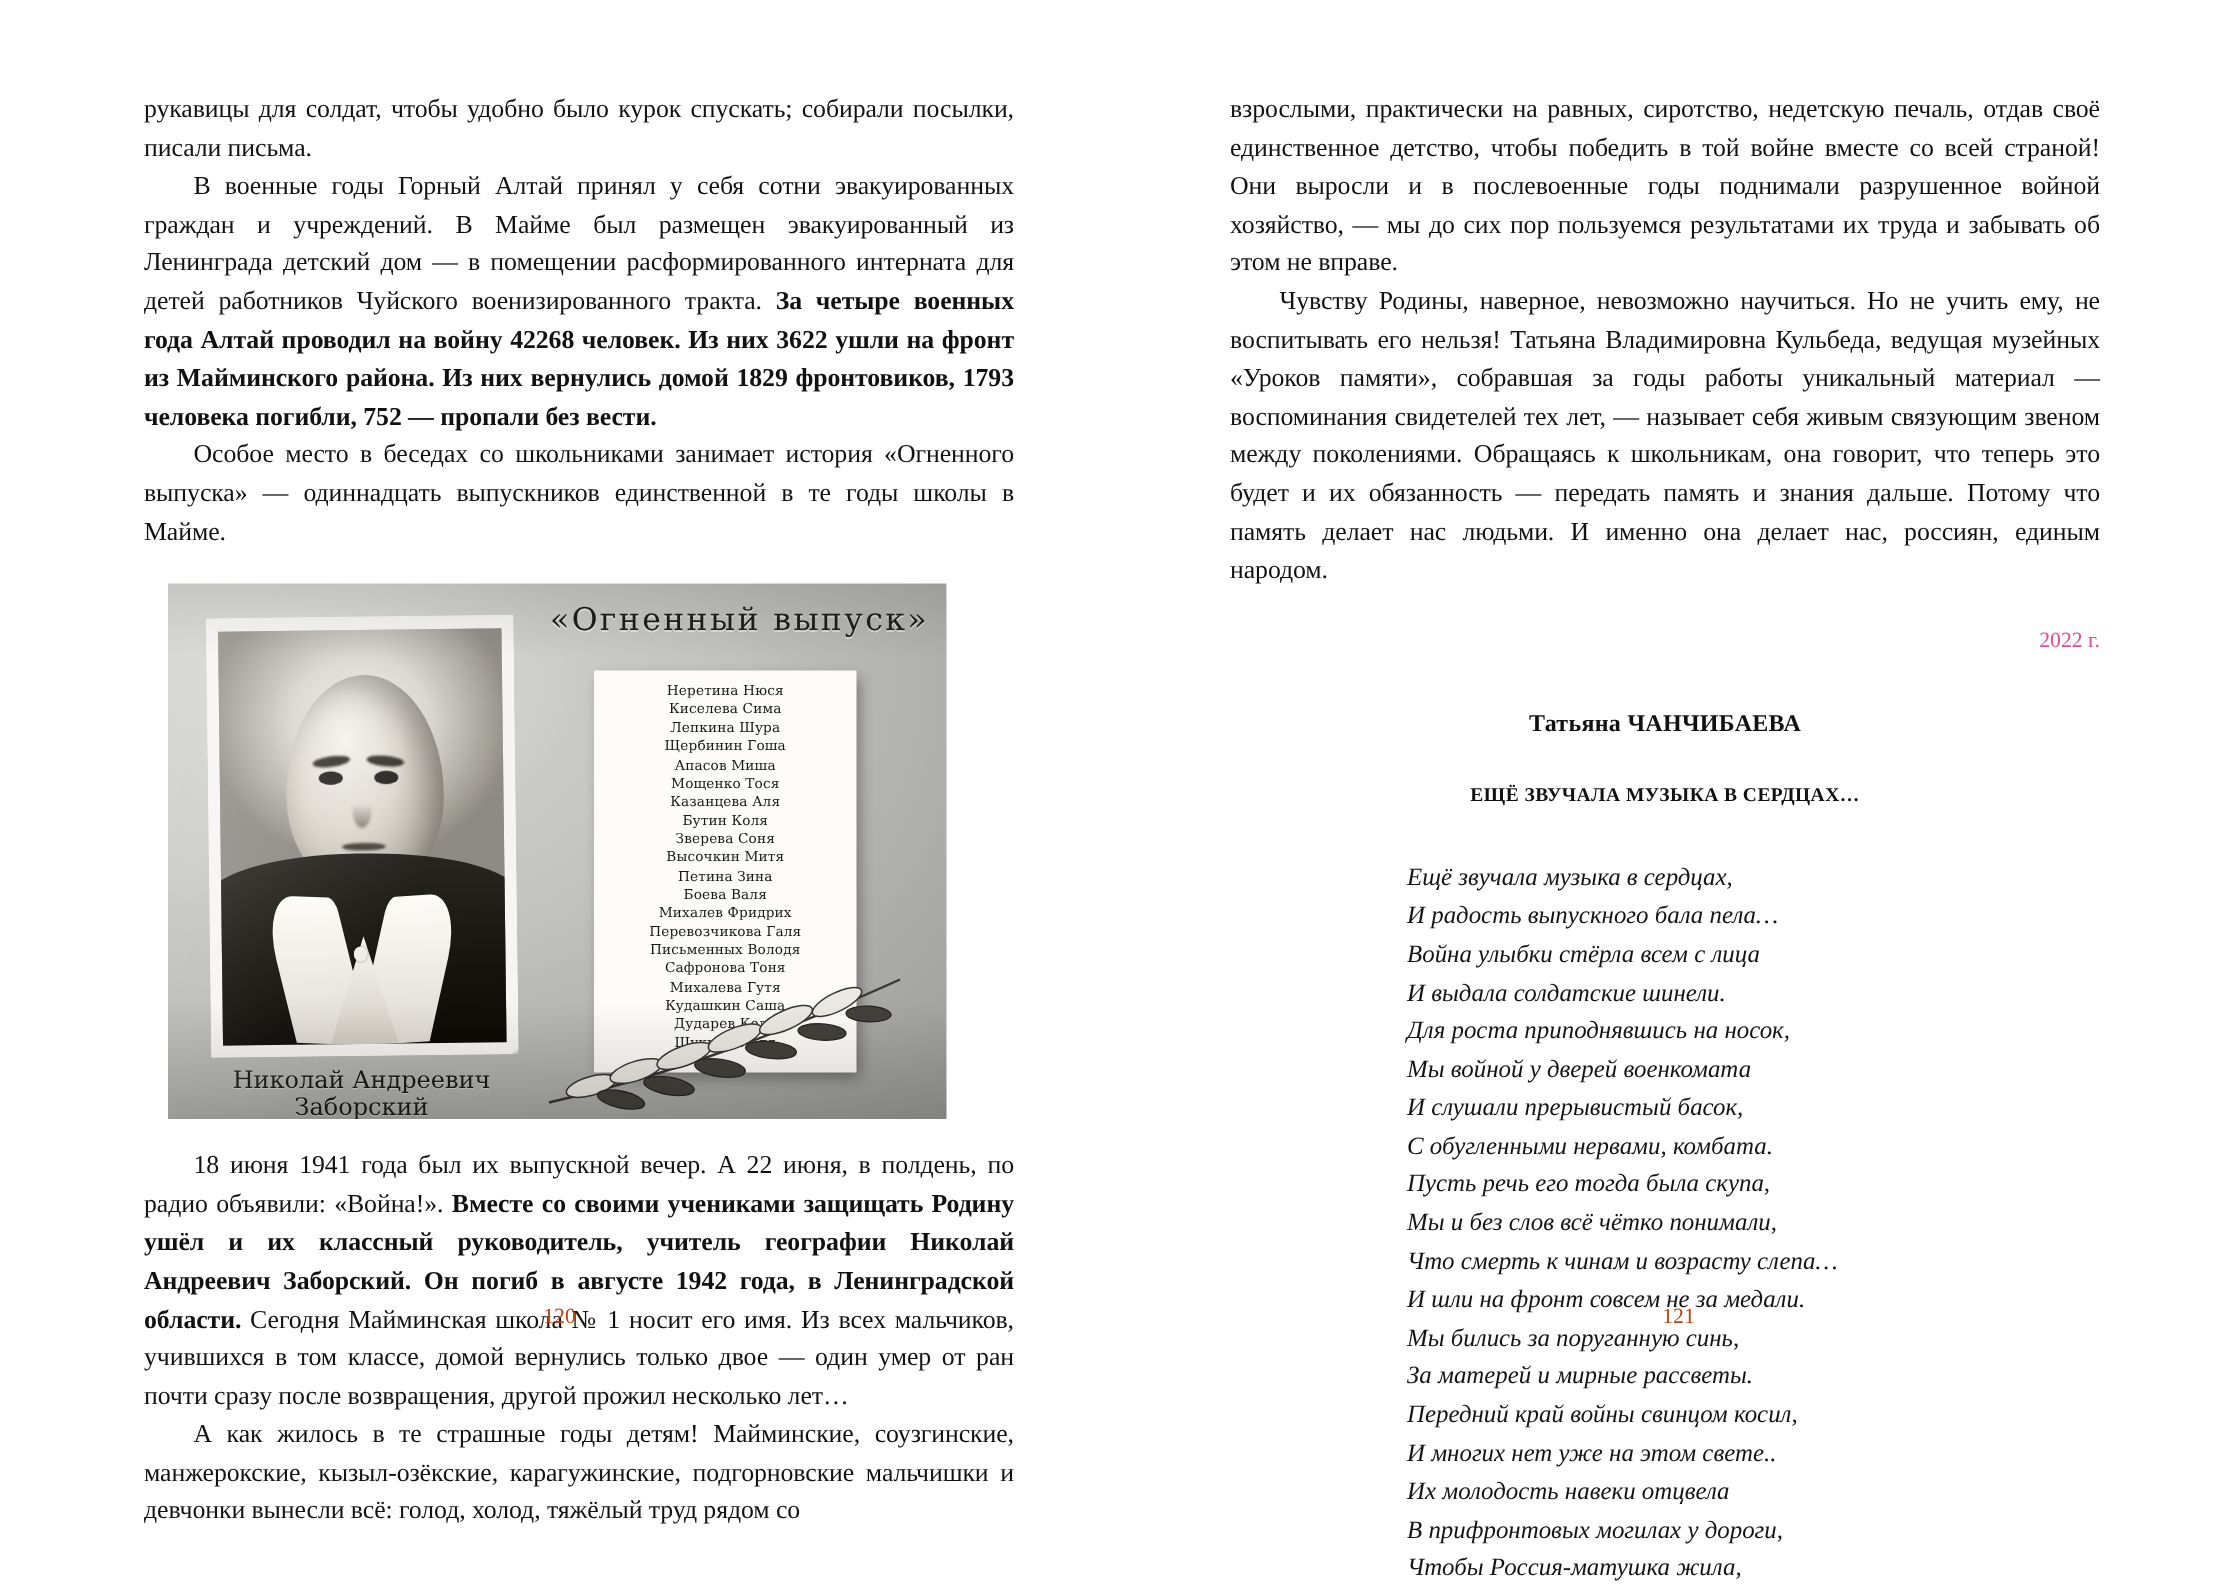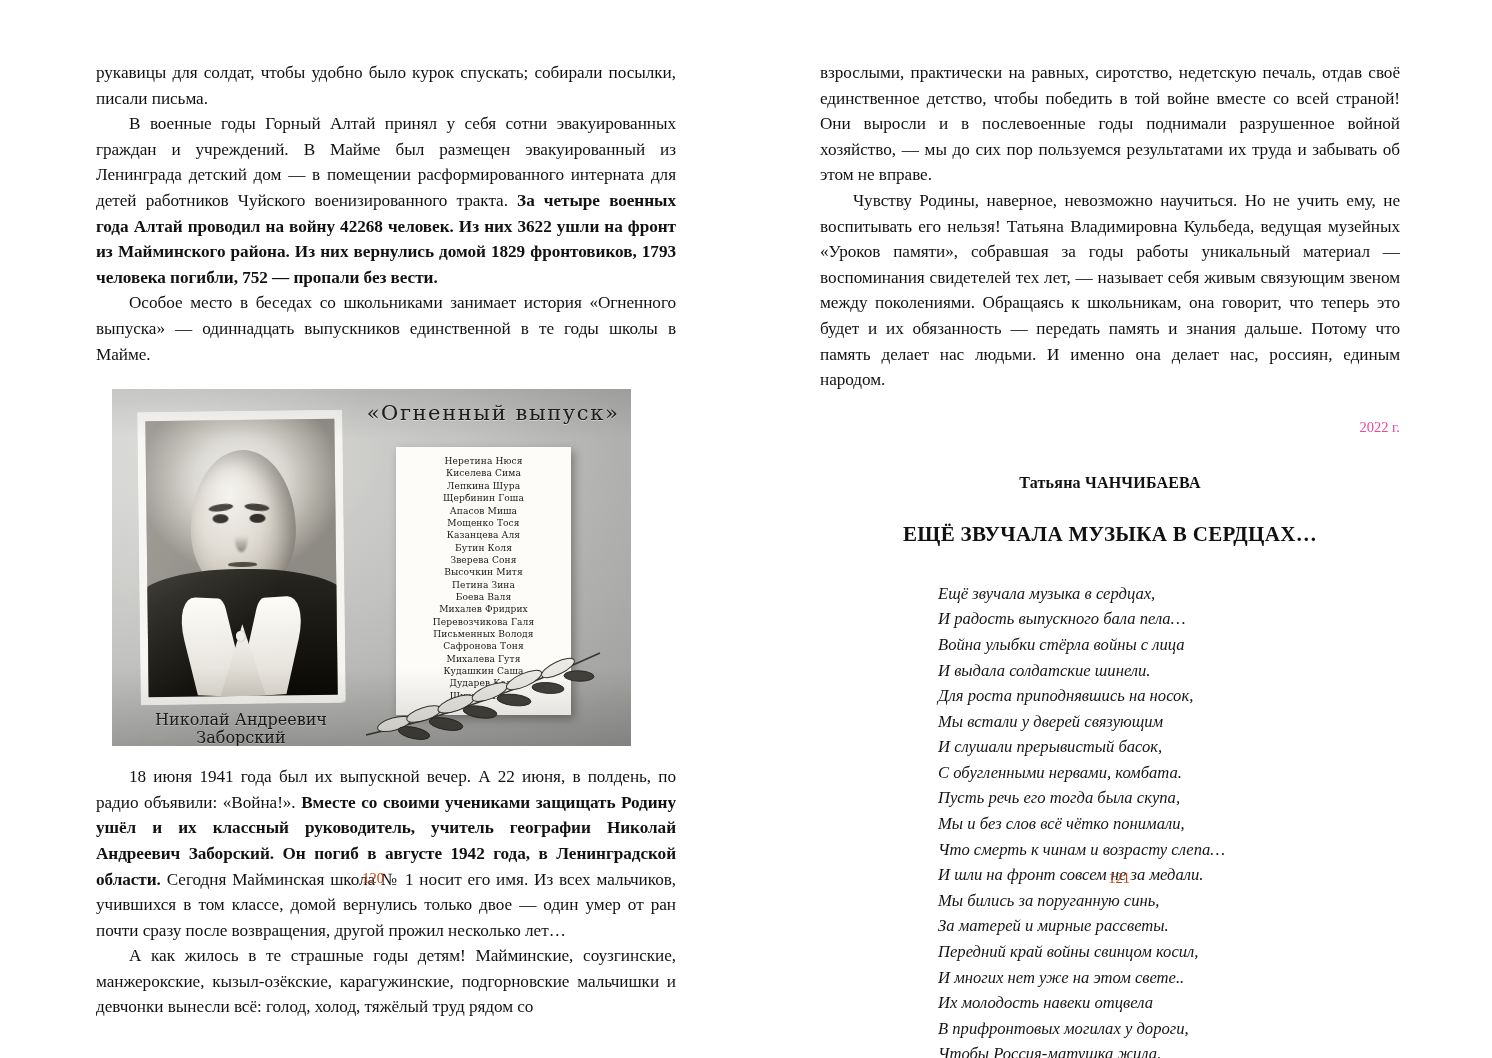--- a/index.html
+++ b/index.html
@@ -256,21 +256,21 @@
   .author {
     margin: 38px 0 0 0;
     text-align: center;
     font-size: 16px;
     font-weight: bold;
     letter-spacing: .2px;
   }
   .poem-title {
     margin: 30px 0 0 0;
     text-align: center;
-    font-size: 21px;
+    font-size: 13px;
     font-weight: bold;
     letter-spacing: .3px;
   }
   .poem {
     margin: 34px 0 0 118px;
     font-style: italic;
     font-size: 16.6px;
     line-height: 25.6px;
     color: #141414;
   }
@@ -387,24 +387,24 @@
       <p class="body indent"><span>Чувству Родины, наверное, невозможно научиться. Но не учить ему, не воспитывать его нельзя! Татьяна Владимировна Кульбеда, ведущая музейных «Уроков памяти», собравшая за годы работы уникальный материал — воспоминания свидетелей тех лет, — называет себя живым связующим звеном между поколениями. Обращаясь к школьникам, она говорит, что теперь это будет и их обязанность — передать память и знания дальше. Потому что память делает нас людьми. И именно она делает нас, россиян, единым народом.</span></p>
 
       <p class="year">2022 г.</p>
 
       <h2 class="author">Татьяна ЧАНЧИБАЕВА</h2>
       <h1 class="poem-title">ЕЩЁ ЗВУЧАЛА МУЗЫКА В СЕРДЦАХ…</h1>
 
       <div class="poem">
           <div class="line">Ещё звучала музыка в сердцах,</div>
           <div class="line">И радость выпускного бала пела…</div>
-          <div class="line">Война улыбки стёрла войны с лица</div>
+          <div class="line">Война улыбки стёрла всем с лица</div>
           <div class="line">И выдала солдатские шинели.</div>
           <div class="line">Для роста приподнявшись на носок,</div>
-          <div class="line">Мы встали у дверей связующим</div>
+          <div class="line">Мы войной у дверей военкомата</div>
           <div class="line">И слушали прерывистый басок,</div>
           <div class="line">С обугленными нервами, комбата.</div>
           <div class="line">Пусть речь его тогда была скупа,</div>
           <div class="line">Мы и без слов всё чётко понимали,</div>
           <div class="line">Что смерть к чинам и возрасту слепа…</div>
           <div class="line">И шли на фронт совсем не за медали.</div>
           <div class="line">Мы бились за поруганную синь,</div>
           <div class="line">За матерей и мирные рассветы.</div>
           <div class="line">Передний край войны свинцом косил,</div>
           <div class="line">И многих нет уже на этом свете..</div>

